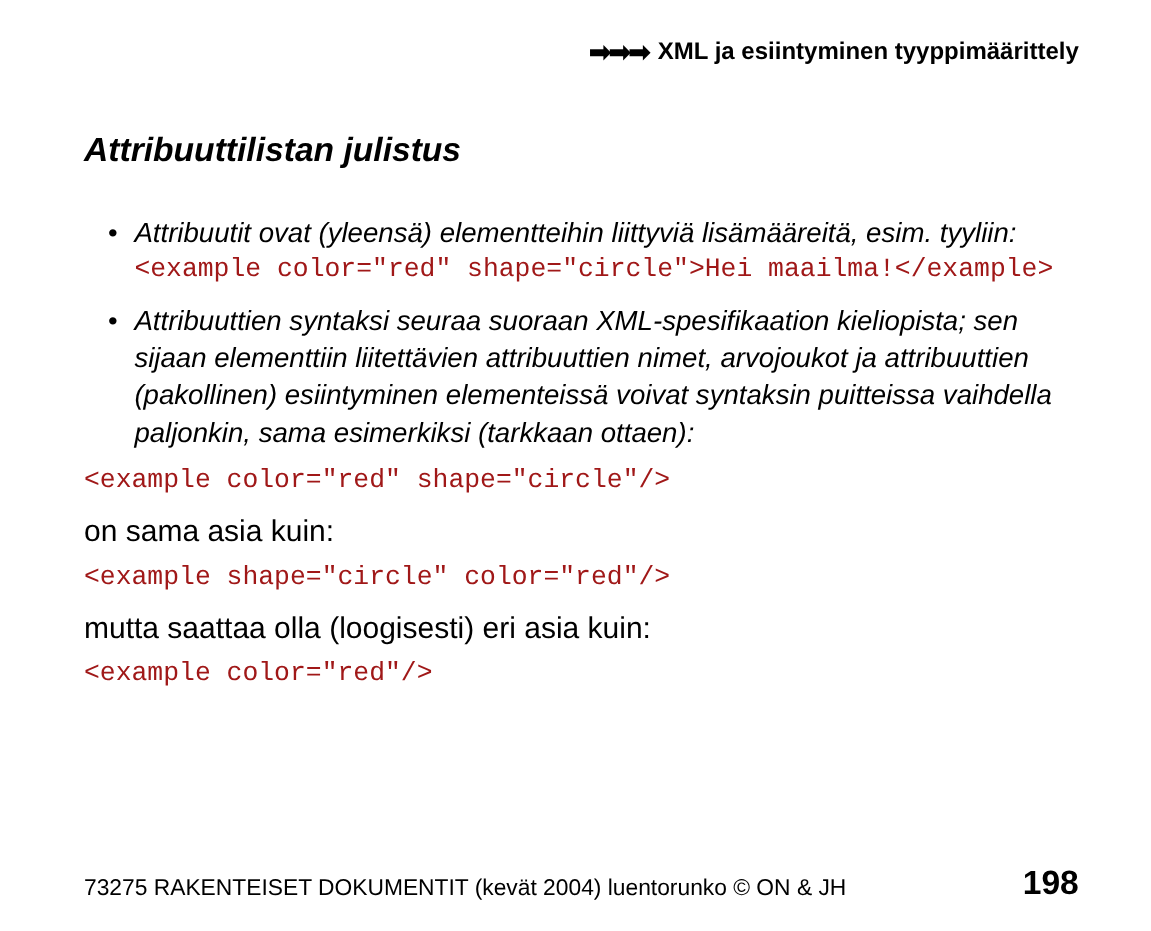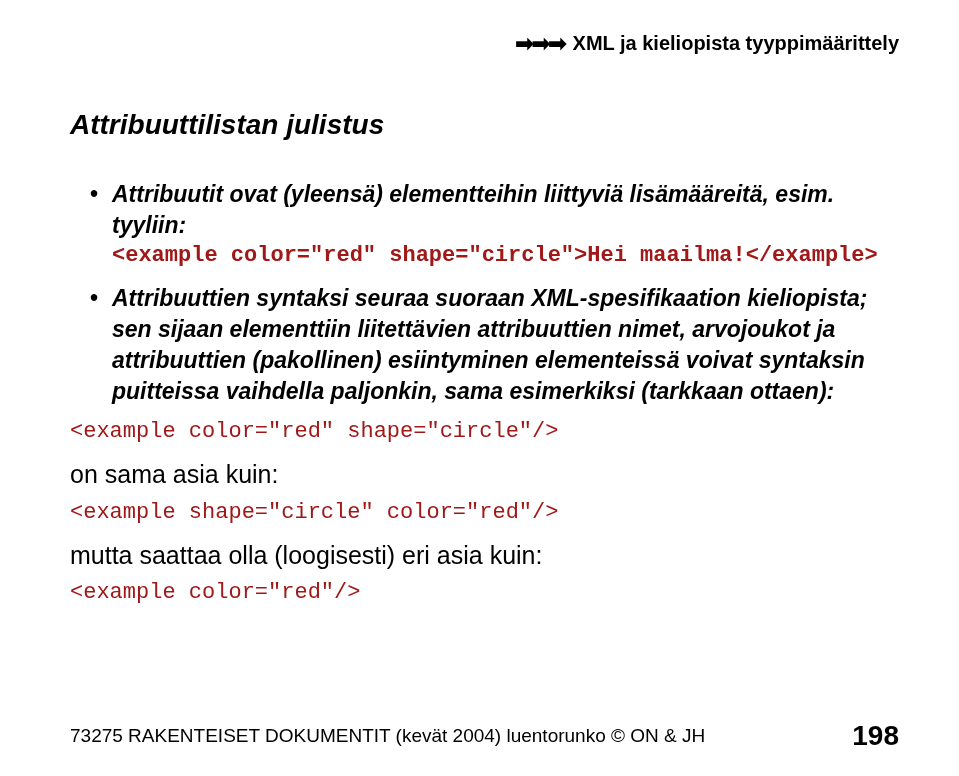--- a/index.html
+++ b/index.html
@@ -42,21 +42,20 @@
     font-weight: bold;
     font-style: italic;
     font-size: 28px;
     margin-top: 54px;
     margin-bottom: 38px;
   }
   ul.bullets {
     list-style: none;
     margin: 0 0 0 0;
     padding: 0 0 0 20px;
-    font-weight: bold;
   }
   ul.bullets > li {
     position: relative;
     padding-left: 22px;
     margin-bottom: 12px;
     font-size: 23px;
     line-height: 1.35;
     font-style: italic;
   }
   ul.bullets > li::before {
@@ -86,41 +85,41 @@
     margin: 0 0 6px 0;
     line-height: 1.35;
   }
   .footer {
     position: absolute;
     bottom: 24px;
     left: 70px;
     right: 60px;
     display: flex;
     justify-content: space-between;
-    align-items: center;
+    align-items: flex-end;
     font-size: 19px;
     margin-top: 16px;
   }
   .footer .page-num {
     font-weight: bold;
     font-size: 28px;
   }
 </style>
 </head>
 <body>
 
 <div class="page">
 
   <div class="header-line">
     <span class="arrows">
       <span>➡</span>
       <span>➡</span>
       <span>➡</span>
     </span>
-    <span>XML ja kieliopista tyyppimäärittely</span>
+    <span>XML ja esiintyminen tyyppimäärittely</span>
   </div>
 
   <div class="title">Attribuuttilistan julistus</div>
 
   <ul class="bullets">
     <li>
       <span>Attribuutit ovat (yleensä) elementteihin liittyviä lisämääreitä, esim. tyyliin:</span>
       <div class="code">&lt;example color="red" shape="circle"&gt;Hei maailma!&lt;/example&gt;</div>
     </li>
     <li>

